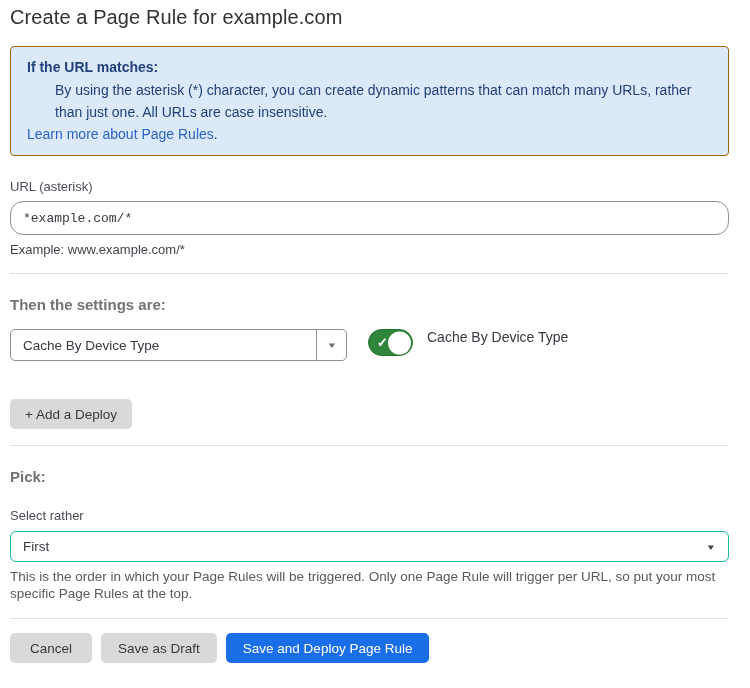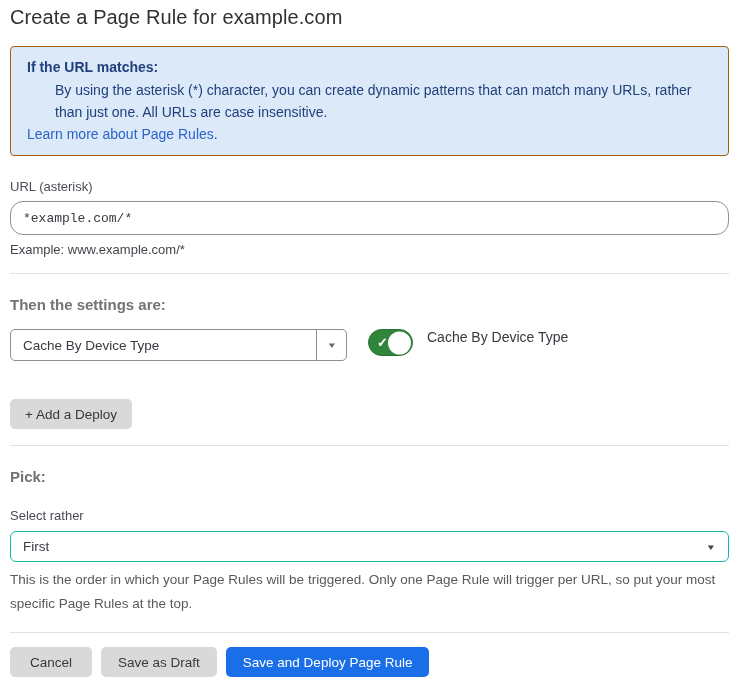--- a/index.html
+++ b/index.html
@@ -189,21 +189,21 @@
     position: absolute;
     right: 13px;
     top: 50%;
     transform: translateY(-50%) scaleX(1.35);
     font-size: 8px;
     color: #42454b;
   }
   .order-helper {
     font-size: 13.5px;
     color: #595959;
-    line-height: 24px;
+    line-height: 17px;
     margin-top: 6px;
     max-width: 715px;
   }
   .footer-divider { margin-top: 17px; }
   .footer-actions {
     margin-top: 14px;
     display: flex;
     gap: 9px;
   }
   .cancel-btn { padding: 0 20px; }

